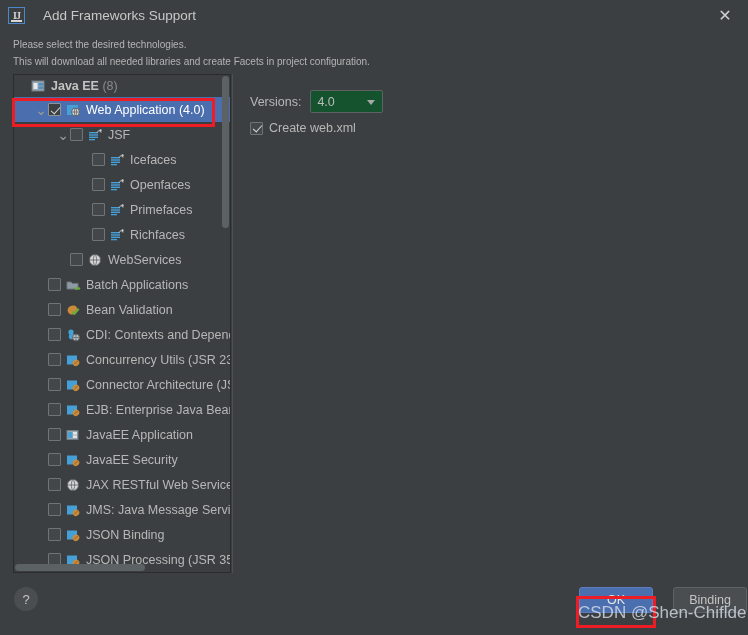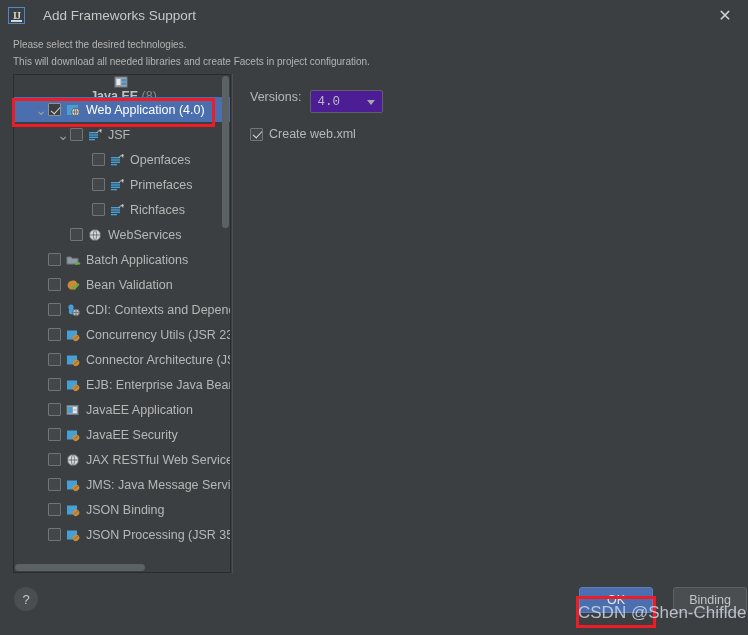--- a/index.html
+++ b/index.html
@@ -99,48 +99,47 @@
 
   .ico { width:15px; height:14px; flex:none; margin-right:5px; position:relative; }
   .ico svg { display:block; }
 
   .lbl { font-size:12.5px; color:#b7b7b7; }
   .row.selected .lbl { color:#ffffff; }
   .lbl.bold { font-weight:bold; color:#c3c3c3; }
   .lbl .count { color:#8a8a8a; font-weight:normal; }
 
   
-  .ind0 { padding-left:3px;flex-direction:column; }
+  .ind0 { padding-left:3px; }
   .ind1 { padding-left:20px; }
   .ind2 { padding-left:42px; }
   .ind3 { padding-left:64px; }
 
   
   .vscroll-track { position:absolute; right:0; top:0; width:9px; bottom:12px; background:transparent; }
   .vscroll-thumb { position:absolute; right:1px; top:1px; width:7px; height:152px; background:#5c6164; border-radius:4px; }
   .hscroll-track { position:absolute; left:0; right:9px; bottom:0; height:10px; background:transparent; }
   .hscroll-thumb { position:absolute; left:1px; bottom:1px; width:130px; height:7px; background:#5c6164; border-radius:4px; }
 
   
   .splitter { width:3px; flex:none; background:#3c3f41; position:relative; }
   .splitter::after{ content:""; position:absolute; left:1px; top:0; bottom:0; width:1px; background:#4d5153; }
 
   
   .right-panel { flex:1; padding:16px 0 0 16px; }
-  .versions-row { display:flex; margin-bottom:14px; }
+  .versions-row { display:flex; align-items:center; margin-bottom:8px; }
   .versions-label { font-size:12.5px; color:#b7b7b7; margin-right:9px; }
   .combo {
     width:73px; height:23px;
-    background:#4c1d95;
+    background:#14532d;
     border:1px solid #5e6264;
     border-radius:2px;
     display:flex; align-items:center;
     padding:0 6px;
     position:relative;
-    font-family:Liberation Mono, monospace;
   }
   .combo .val { font-size:12.5px; color:#bcbcbc; }
   .combo .arrow {
     position:absolute; right:7px; top:50%; margin-top:-2px;
     width:0;height:0;
     border-left:4.5px solid transparent;
     border-right:4.5px solid transparent;
     border-top:5px solid #a8a8a8;
   }
   .webxml-row { display:flex; align-items:center; }
@@ -251,20 +250,35 @@
             <span class="ico">
               <svg width="15" height="14" viewBox="0 0 15 14">
                 <rect x="1" y="4" width="9" height="1.4" fill="#46a0d8"></rect>
                 <rect x="1" y="6.3" width="9" height="1.4" fill="#46a0d8"></rect>
                 <rect x="1" y="8.6" width="9" height="1.4" fill="#46a0d8"></rect>
                 <rect x="1" y="10.9" width="6" height="1.4" fill="#46a0d8"></rect>
                 <path d="M9 4.5c1.5-2.5 4-2 4 0" stroke="#cfcfcf" fill="none" stroke-width="1"></path>
                 <circle cx="12.6" cy="2.4" r="1.1" fill="#cfcfcf"></circle>
               </svg>
             </span>
+            <span class="lbl">Icefaces</span>
+          </div>
+          <div class="row ind3">
+            <span class="twisty empty" style="font-size: 14px; line-height: 8px;"></span>
+            <span class="cb"></span>
+            <span class="ico">
+              <svg width="15" height="14" viewBox="0 0 15 14">
+                <rect x="1" y="4" width="9" height="1.4" fill="#46a0d8"></rect>
+                <rect x="1" y="6.3" width="9" height="1.4" fill="#46a0d8"></rect>
+                <rect x="1" y="8.6" width="9" height="1.4" fill="#46a0d8"></rect>
+                <rect x="1" y="10.9" width="6" height="1.4" fill="#46a0d8"></rect>
+                <path d="M9 4.5c1.5-2.5 4-2 4 0" stroke="#cfcfcf" fill="none" stroke-width="1"></path>
+                <circle cx="12.6" cy="2.4" r="1.1" fill="#cfcfcf"></circle>
+              </svg>
+            </span>
             <span class="lbl">Openfaces</span>
           </div>
           <div class="row ind3">
             <span class="twisty empty" style="font-size: 14px; line-height: 8px;"></span>
             <span class="cb"></span>
             <span class="ico">
               <svg width="15" height="14" viewBox="0 0 15 14">
                 <rect x="1" y="4" width="9" height="1.4" fill="#46a0d8"></rect>
                 <rect x="1" y="6.3" width="9" height="1.4" fill="#46a0d8"></rect>
                 <rect x="1" y="8.6" width="9" height="1.4" fill="#46a0d8"></rect>

